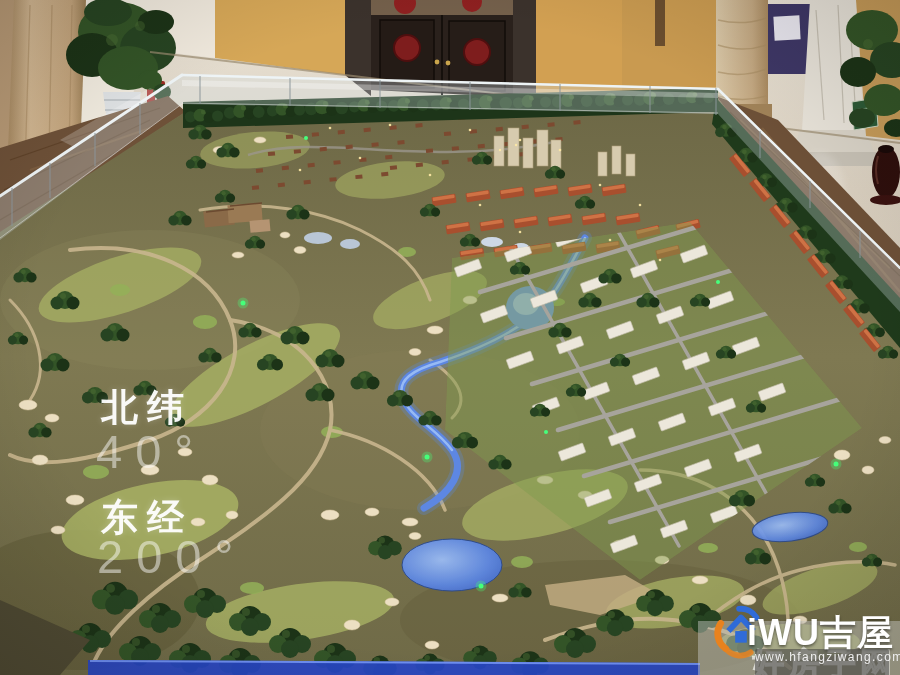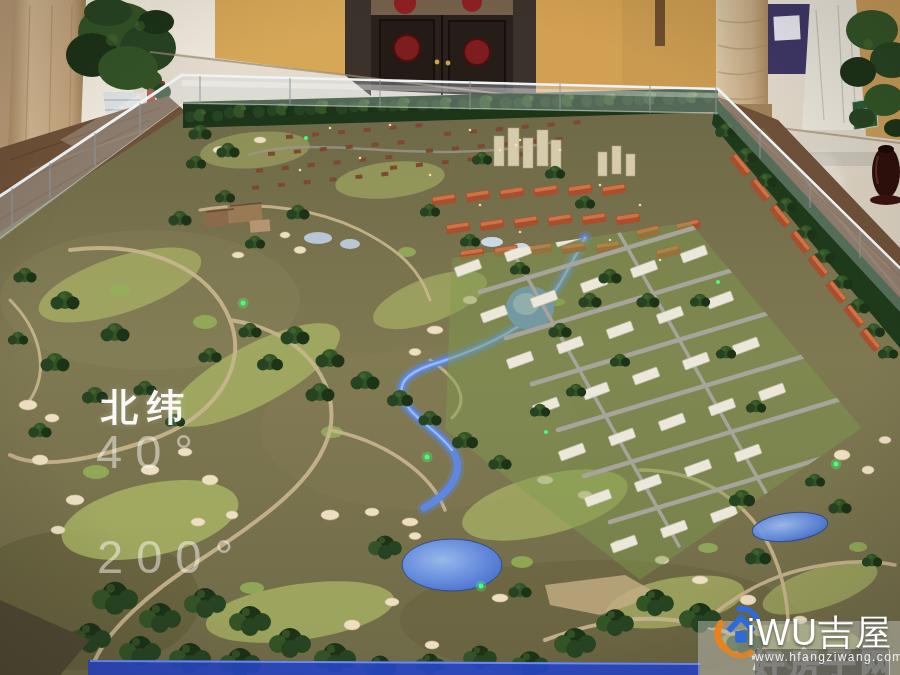--- a/index.html
+++ b/index.html
@@ -31,21 +31,21 @@
   .geo-value{font-size:47px;font-weight:300;letter-spacing:13px;
              color:rgba(255,255,255,.48);}
   #lat-label{left:101px;top:383px}
   #lat-value{left:96px;top:424px}
   #lon-label{left:101px;top:493px}
   #lon-value{left:97px;top:529px}
 
   #wm-backdrop{position:absolute;left:698px;top:621px;width:202px;height:54px;
                background:rgba(196,196,192,.48);}
   #wm-logo{position:absolute;left:712px;top:603px;width:58px;height:60px;}
-  #wm-brand{position:absolute;left:747px;top:609px;font-size:36px;font-weight:normal;
+  #wm-brand{position:absolute;left:747px;top:609px;font-size:36px;font-weight:bold;
             color:#fff;letter-spacing:1px;white-space:nowrap;
             text-shadow:0 2px 3px rgba(0,0,0,.45);}
   #wm-outline{position:absolute;left:752px;top:619px;font-size:32px;font-weight:bold;
               letter-spacing:4px;white-space:nowrap;color:transparent;margin-top:24px;
               -webkit-text-stroke:1.2px rgba(255,255,255,.65);}
   #wm-url{position:absolute;left:755px;top:649px;width:134px;height:29px;
           background:rgba(70,70,66,.6);border-radius:2px;color:#efefef;
           font-size:12px;letter-spacing:1.4px;text-align:left;line-height:16px;
           white-space:nowrap;}
 </style>
@@ -611,20 +611,21 @@
     <line class="post" x1="50" y1="163" x2="50" y2="198"></line>
         <line class="post" x1="12" y1="188" x2="12" y2="226"></line>
     <polygon points="60,140 150,88 160,92 72,146" fill="rgba(255,255,255,.22)"></polygon>
   </g>
 
   <rect x="0" y="0" width="900" height="675" fill="url(#vig)"></rect>
 </svg>
 
 <div id="lat-label" class="geo geo-label">北纬</div>
 <div id="lat-value" class="geo geo-value">40°</div>
+<div id="lon-label" class="geo geo-label">东经</div>
 <div id="lon-value" class="geo geo-value">200°</div>
 
 <div id="wm-backdrop"></div>
 <svg id="wm-logo" viewBox="0 0 60 60">
   <path d="M14,46 A19,19 0 0 1 9,20" stroke="var(--logo_orange,#e8821e)" stroke-width="7" fill="none" stroke-linecap="round"></path>
   <path d="M16,48 A19,19 0 0 0 40,50" stroke="var(--logo_orange,#e8821e)" stroke-width="6" fill="none" stroke-linecap="round" opacity=".85"></path>
   <path d="M46,14 A19,19 0 0 0 28,5" stroke="var(--logo_blue,#2f6bd8)" stroke-width="6" fill="none" stroke-linecap="round"></path>
   <path d="M17,28 L30,14 L43,28" stroke="var(--logo_blue,#2f6bd8)" stroke-width="6" fill="none" stroke-linejoin="round"></path>
   <rect x="24" y="28" width="12" height="12" fill="var(--logo_blue,#2f6bd8)"></rect>
 </svg>

